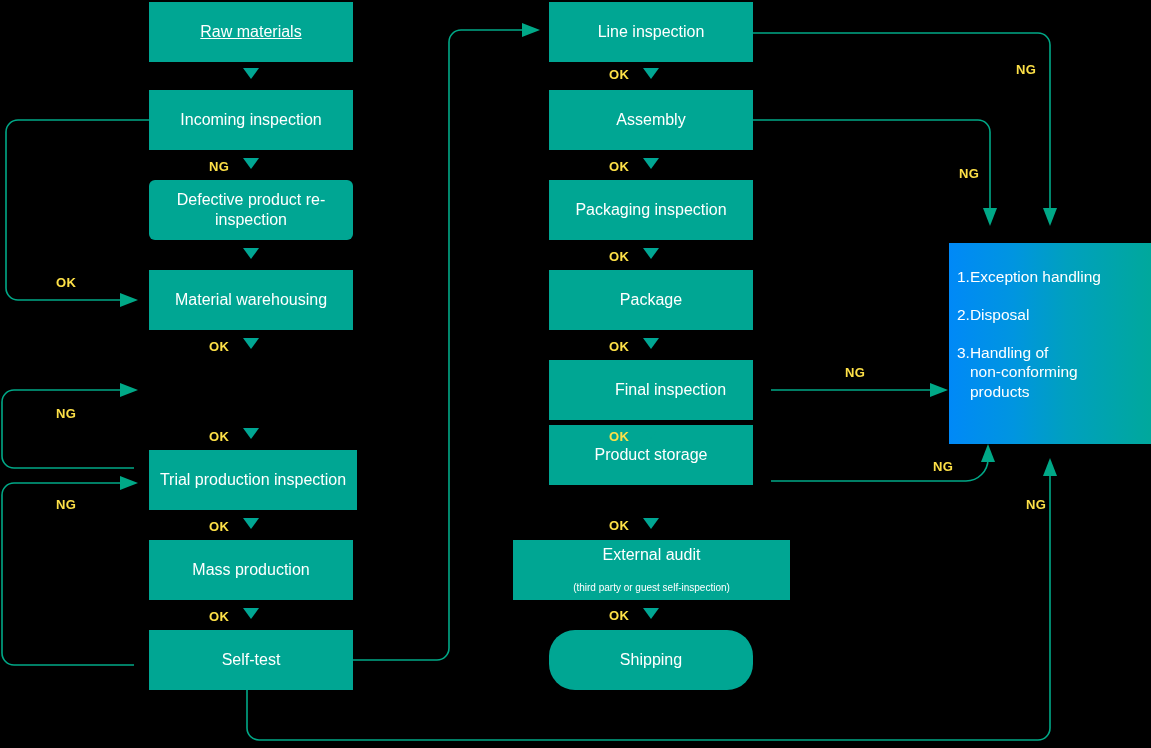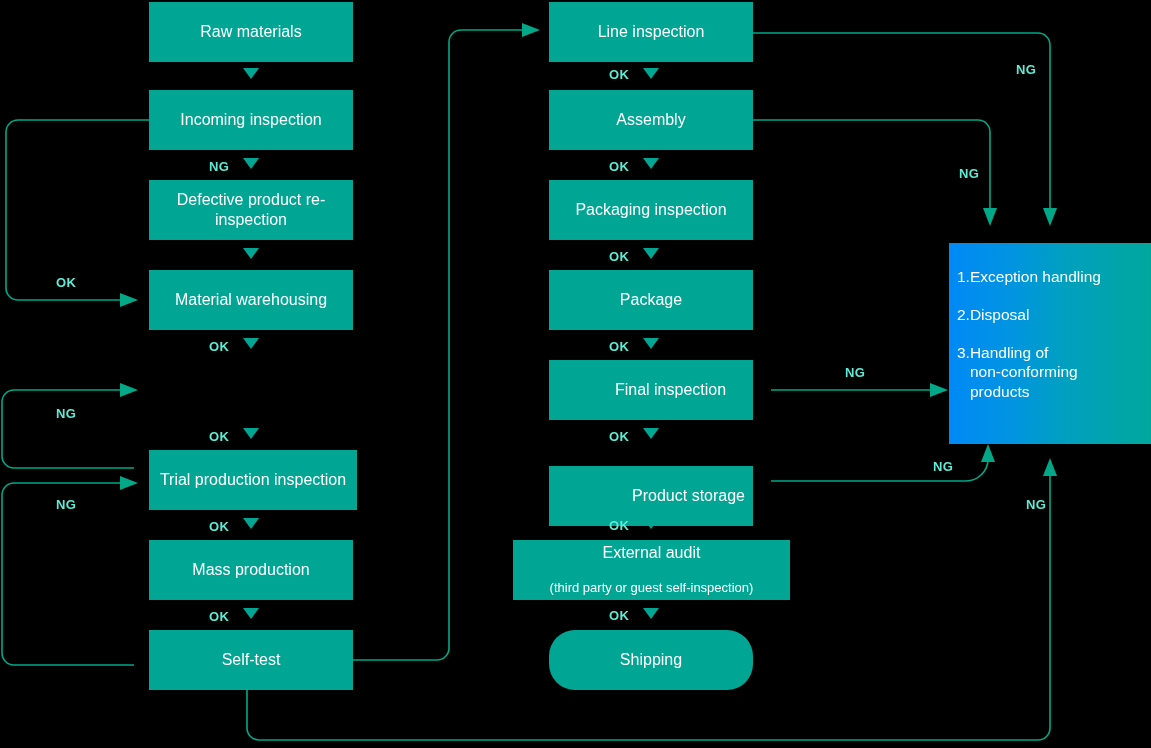--- a/index.html
+++ b/index.html
@@ -14,21 +14,21 @@
     align-items:center;
     justify-content:center;
     text-align:center;
     font-size:16px;
     line-height:1.25;
     box-sizing:border-box;
     padding:4px 8px;
     font-family:"Liberation Sans",sans-serif;
   }
   .node.sub{flex-direction:column;}
-  .node .sub-line{font-size:13px;display:block;margin-top:17px;}
+  .node .sub-line{font-size:10px;display:block;margin-top:17px;}
 
   .outcome{
     position:absolute;
     background:linear-gradient(90deg,#0089f7 0%,#0095e0 32%, #00a0bf 58%, #00a89c 100%);
     color:#fff;
     box-sizing:border-box;
     padding:24px 24px 24px 28px;
     font-size:15.5px;
     line-height:1.28;
   }
@@ -38,21 +38,21 @@
 
   .tri{
     position:absolute;
     width:0;height:0;
     border-left:8px solid transparent;
     border-right:8px solid transparent;
     border-top:11px solid #00a693;
   }
   .elabel{
     position:absolute;
-    color:#5eead4;
+    color:#fde047;
     font-size:13px;
     font-weight:bold;
     letter-spacing:.4px;
     font-family:"Liberation Sans",sans-serif;
     white-space:nowrap;
   }
   svg.wires{position:absolute;left:0;top:0;width:1151px;height:748px;overflow:visible;}
   svg.wires path,svg.wires line{fill:none;stroke:#00a887;stroke-width:1.6;}
   svg.wires polygon{fill:#00a887;stroke:none;}
 </style>
@@ -84,27 +84,27 @@
     <line x1="771" y1="390" x2="930" y2="390"></line>
     <polygon points="930,383 948,390 930,397"></polygon>
 
     <path d="M771 481 H966 A22 22 0 0 0 988 459 V462"></path>
     <polygon points="981,462 995,462 988,444"></polygon>
 
     <path d="M247 660 A12 12 0 0 0 247 660 M247 660 V728 A12 12 0 0 0 259 740 H1038 A12 12 0 0 0 1050 728 V476"></path>
     <polygon points="1043,476 1057,476 1050,458"></polygon>
   </svg>
 
-  <div class="node" style="left:149px;top:2px;width:204px;height:60px;">
+  <div class="node" style="left:149px;top:2px;width:204px;height:60px;text-decoration:underline;">
     <span>Raw materials</span>
   </div>
   <div class="node" style="left:149px;top:90px;width:204px;height:60px;">
     <span>Incoming inspection</span>
   </div>
-  <div class="node" style="left:149px;top:180px;width:204px;height:60px;">
+  <div class="node" style="left:149px;top:180px;width:204px;height:60px;border-radius:6px;">
     <span>Defective product re-inspection</span>
   </div>
   <div class="node" style="left:149px;top:270px;width:204px;height:60px;">
     <span>Material warehousing</span>
   </div>
   <div class="node" style="left:149px;top:450px;width:208px;height:60px;">
     <span>Trial production inspection</span>
   </div>
   <div class="node" style="left:149px;top:540px;width:204px;height:60px;">
     <span>Mass production</span>
@@ -121,21 +121,21 @@
   </div>
   <div class="node" style="left:549px;top:90px;width:204px;height:60px;">
     <span>Assembly</span>
   </div>
   <div class="node" style="left:549px;top:270px;width:204px;height:60px;">
     <span>Package</span>
   </div>
   <div class="node" style="left:549px;top:360px;width:204px;height:60px;padding-left:47px;">
     <span>Final inspection</span>
   </div>
-  <div class="node" style="left:549px;top:466px;width:204px;height:60px;justify-content:flex-end;">
+  <div class="node" style="left:549px;top:425px;width:204px;height:60px;">
     <span>Product storage</span>
   </div>
   <div class="node sub" style="left:513px;top:540px;width:277px;height:60px;">
     <span>External audit</span>
     <span class="sub-line">(third party or guest self-inspection)</span>
   </div>
   <div class="node" style="left:549px;top:630px;width:204px;height:60px;border-radius:26px;">
     <span>Shipping</span>
   </div>
 

